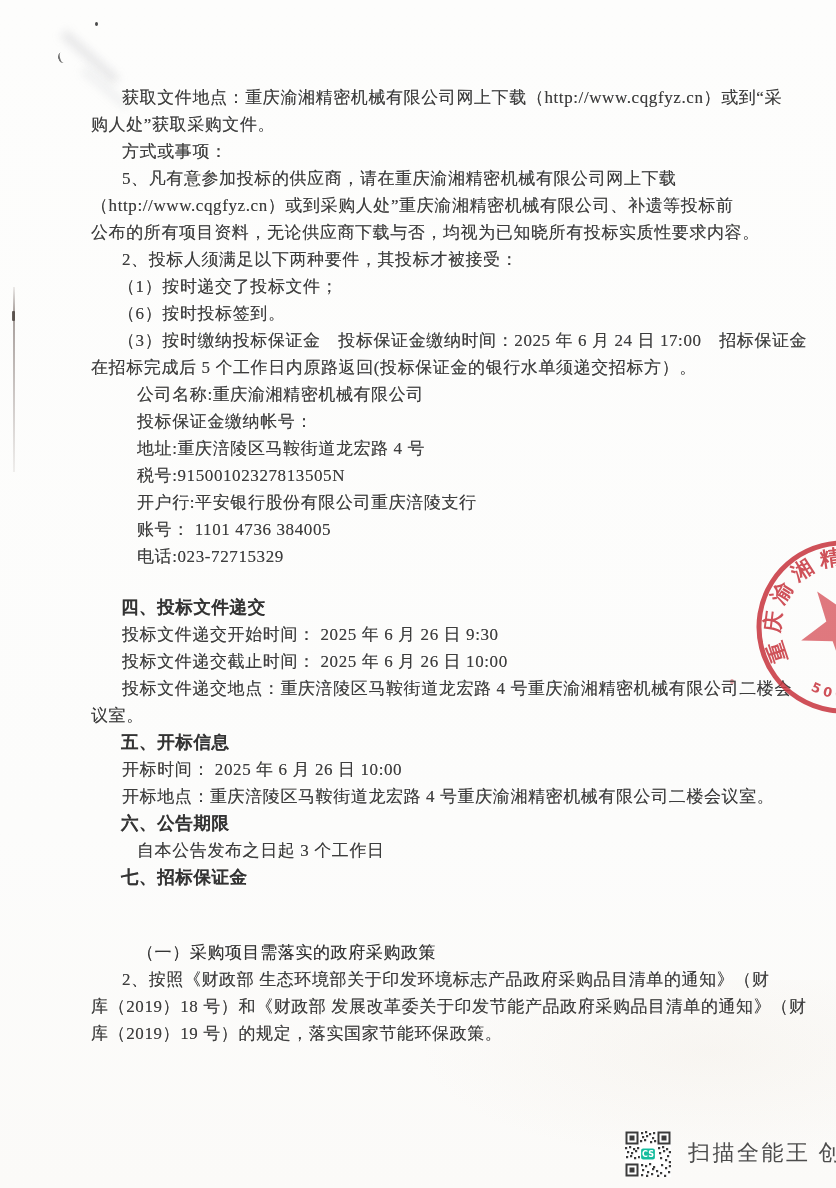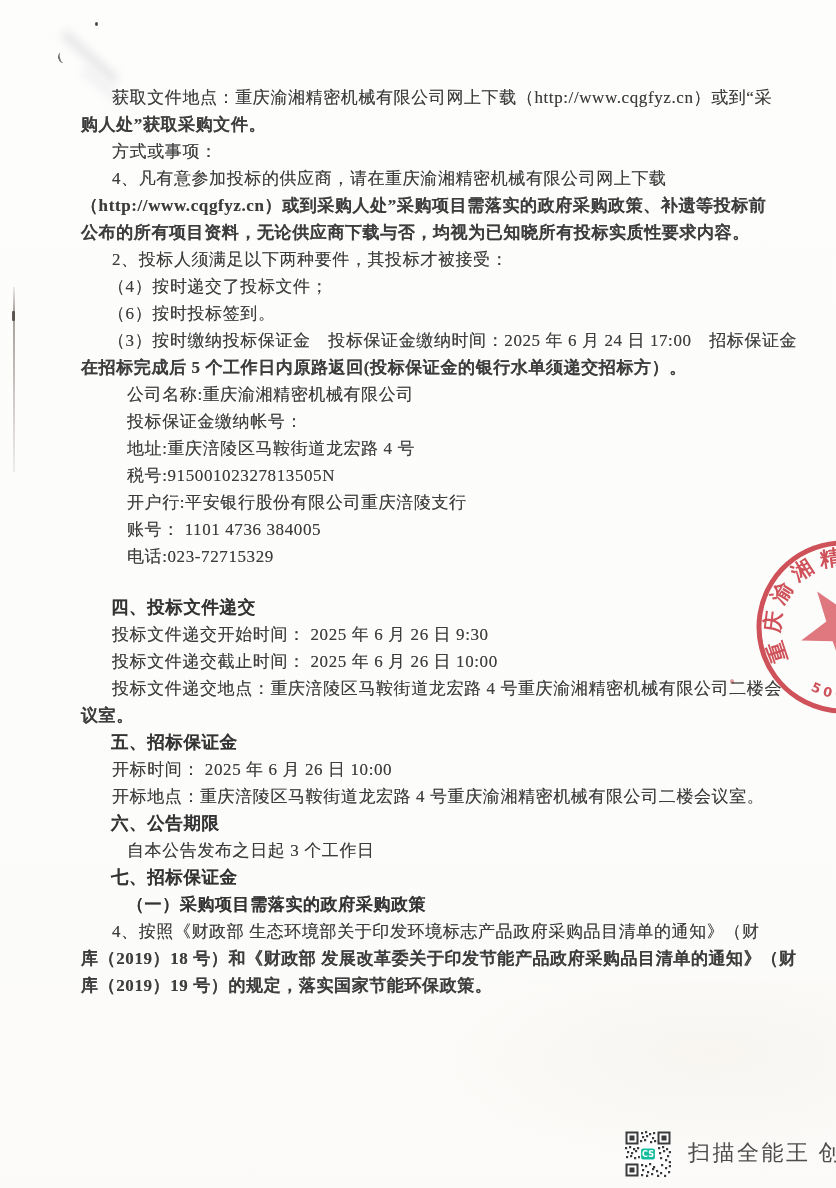--- a/index.html
+++ b/index.html
@@ -12,30 +12,30 @@
     font-family:"Liberation Serif","DejaVu Serif",serif;
     color:#3d3d3d;
   }
   
   .scan-tint{
     position:absolute;right:0;top:980px;width:420px;height:180px;
     background:radial-gradient(ellipse at 70% 40%,rgba(214,196,170,0.10),rgba(214,196,170,0) 70%);
     pointer-events:none;
   }
   .doc{
-    position:absolute;left:81px;top:84px;width:715px;
+    position:absolute;left:91px;top:84px;width:715px;
     font-size:17px;line-height:27px;letter-spacing:0.6px;
   }
   .line{white-space:nowrap;text-shadow:0 0 0.4px rgba(55,55,55,0.55);}
-  .ind0{padding-left:0;font-weight:bold;}
+  .ind0{padding-left:0;}
   .ind2{padding-left:31px;}
   .indp{padding-left:27px;}
   .ind3{padding-left:46px;}
   .head{font-weight:bold;color:#333;font-size:17.5px;margin-left:30px;}
-  .bold{font-weight:bold;color:#333;}
+  .bold{font-weight:normal;color:#333;margin-top:48px;}
   .spacer{height:24px;}
 
   
   .mark-dot{position:absolute;left:95px;top:22px;width:3px;height:4px;background:#4a4a4a;border-radius:50%;}
   .mark-hook{position:absolute;left:58px;top:52px;width:7px;height:11px;
     border-left:2.5px solid #5a5a5a;border-radius:60% 0 0 55%;transform:rotate(-18deg);opacity:.85;}
   .smudge-a{position:absolute;left:54px;top:52px;width:72px;height:10px;
     background:rgba(150,152,162,0.20);transform:rotate(42deg);filter:blur(4px);}
   .smudge-b{position:absolute;left:76px;top:84px;width:58px;height:8px;
     background:rgba(150,152,162,0.13);transform:rotate(40deg);filter:blur(4px);}
@@ -63,49 +63,49 @@
   <div class="smudge-a"></div>
   <div class="smudge-b"></div>
   <div class="edge-line"></div>
   <div class="edge-line-dark"></div>
   <div class="stamp-speck"></div>
 
   <div class="doc">
     <div class="line ind2">获取文件地点：重庆渝湘精密机械有限公司网上下载（http://www.cqgfyz.cn）或到“采</div>
     <div class="line ind0">购人处”获取采购文件。</div>
     <div class="line ind2">方式或事项：</div>
-    <div class="line ind2">4、凡有意参加投标的供应商，请在重庆渝湘精密机械有限公司网上下载</div>
-    <div class="line ind0">（http://www.cqgfyz.cn）或到采购人处”采购项目需落实的政府采购政策、补遗等投标前</div>
+    <div class="line ind2">5、凡有意参加投标的供应商，请在重庆渝湘精密机械有限公司网上下载</div>
+    <div class="line ind0">（http://www.cqgfyz.cn）或到采购人处”重庆渝湘精密机械有限公司、补遗等投标前</div>
     <div class="line ind0">公布的所有项目资料，无论供应商下载与否，均视为已知晓所有投标实质性要求内容。</div>
     <div class="line ind2">2、投标人须满足以下两种要件，其投标才被接受：</div>
-    <div class="line indp">（4）按时递交了投标文件；</div>
+    <div class="line indp">（1）按时递交了投标文件；</div>
     <div class="line indp">（6）按时投标签到。</div>
     <div class="line indp">（3）按时缴纳投标保证金　投标保证金缴纳时间：2025 年 6 月 24 日 17:00　招标保证金</div>
     <div class="line ind0">在招标完成后 5 个工作日内原路返回(投标保证金的银行水单须递交招标方）。</div>
     <div class="line ind3">公司名称:重庆渝湘精密机械有限公司</div>
     <div class="line ind3">投标保证金缴纳帐号：</div>
     <div class="line ind3">地址:重庆涪陵区马鞍街道龙宏路 4 号</div>
     <div class="line ind3">税号:91500102327813505N</div>
     <div class="line ind3">开户行:平安银行股份有限公司重庆涪陵支行</div>
     <div class="line ind3">账号： 1101  4736  384005</div>
     <div class="line ind3">电话:023-72715329</div>
     <div class="spacer"></div>
     <div class="line head">四、投标文件递交</div>
     <div class="line ind2">投标文件递交开始时间：  2025 年 6 月 26 日  9:30</div>
     <div class="line ind2">投标文件递交截止时间：  2025 年 6 月 26 日  10:00</div>
     <div class="line ind2">投标文件递交地点：重庆涪陵区马鞍街道龙宏路 4 号重庆渝湘精密机械有限公司二楼会</div>
     <div class="line ind0">议室。</div>
-    <div class="line head">五、招标保证金</div>
+    <div class="line head">五、开标信息</div>
     <div class="line ind2">开标时间：  2025 年 6 月 26 日  10:00</div>
     <div class="line ind2">开标地点：重庆涪陵区马鞍街道龙宏路 4 号重庆渝湘精密机械有限公司二楼会议室。</div>
     <div class="line head">六、公告期限</div>
     <div class="line ind3">自本公告发布之日起 3 个工作日</div>
     <div class="line head">七、招标保证金</div>
     <div class="line ind3 bold">（一）采购项目需落实的政府采购政策</div>
-    <div class="line ind2">4、按照《财政部 生态环境部关于印发环境标志产品政府采购品目清单的通知》（财</div>
+    <div class="line ind2">2、按照《财政部 生态环境部关于印发环境标志产品政府采购品目清单的通知》（财</div>
     <div class="line ind0">库（2019）18 号）和《财政部 发展改革委关于印发节能产品政府采购品目清单的通知》（财</div>
     <div class="line ind0">库（2019）19 号）的规定，落实国家节能环保政策。</div>
   </div>
 
   <svg class="seal-svg" viewBox="0 0 260 270">
     <g transform="rotate(-36 127 133)" opacity="0.88">
       <circle cx="127" cy="133" r="84" fill="none" stroke="#c93a43" stroke-width="5"></circle>
       <path fill="#d4454e" opacity="0.82" d="M127,89 L137.3,118.8 L168.8,119.4 L143.7,138.4 L152.9,168.6 L127,150.6 L101.1,168.6 L110.3,138.4 L85.2,119.4 L116.7,118.8 Z"></path>
       <defs>
         <path id="sealArcTop" d="M 64 133 A 63 63 0 1 1 190 133 A 63 63 0 1 1 64 133" fill="none"></path>

